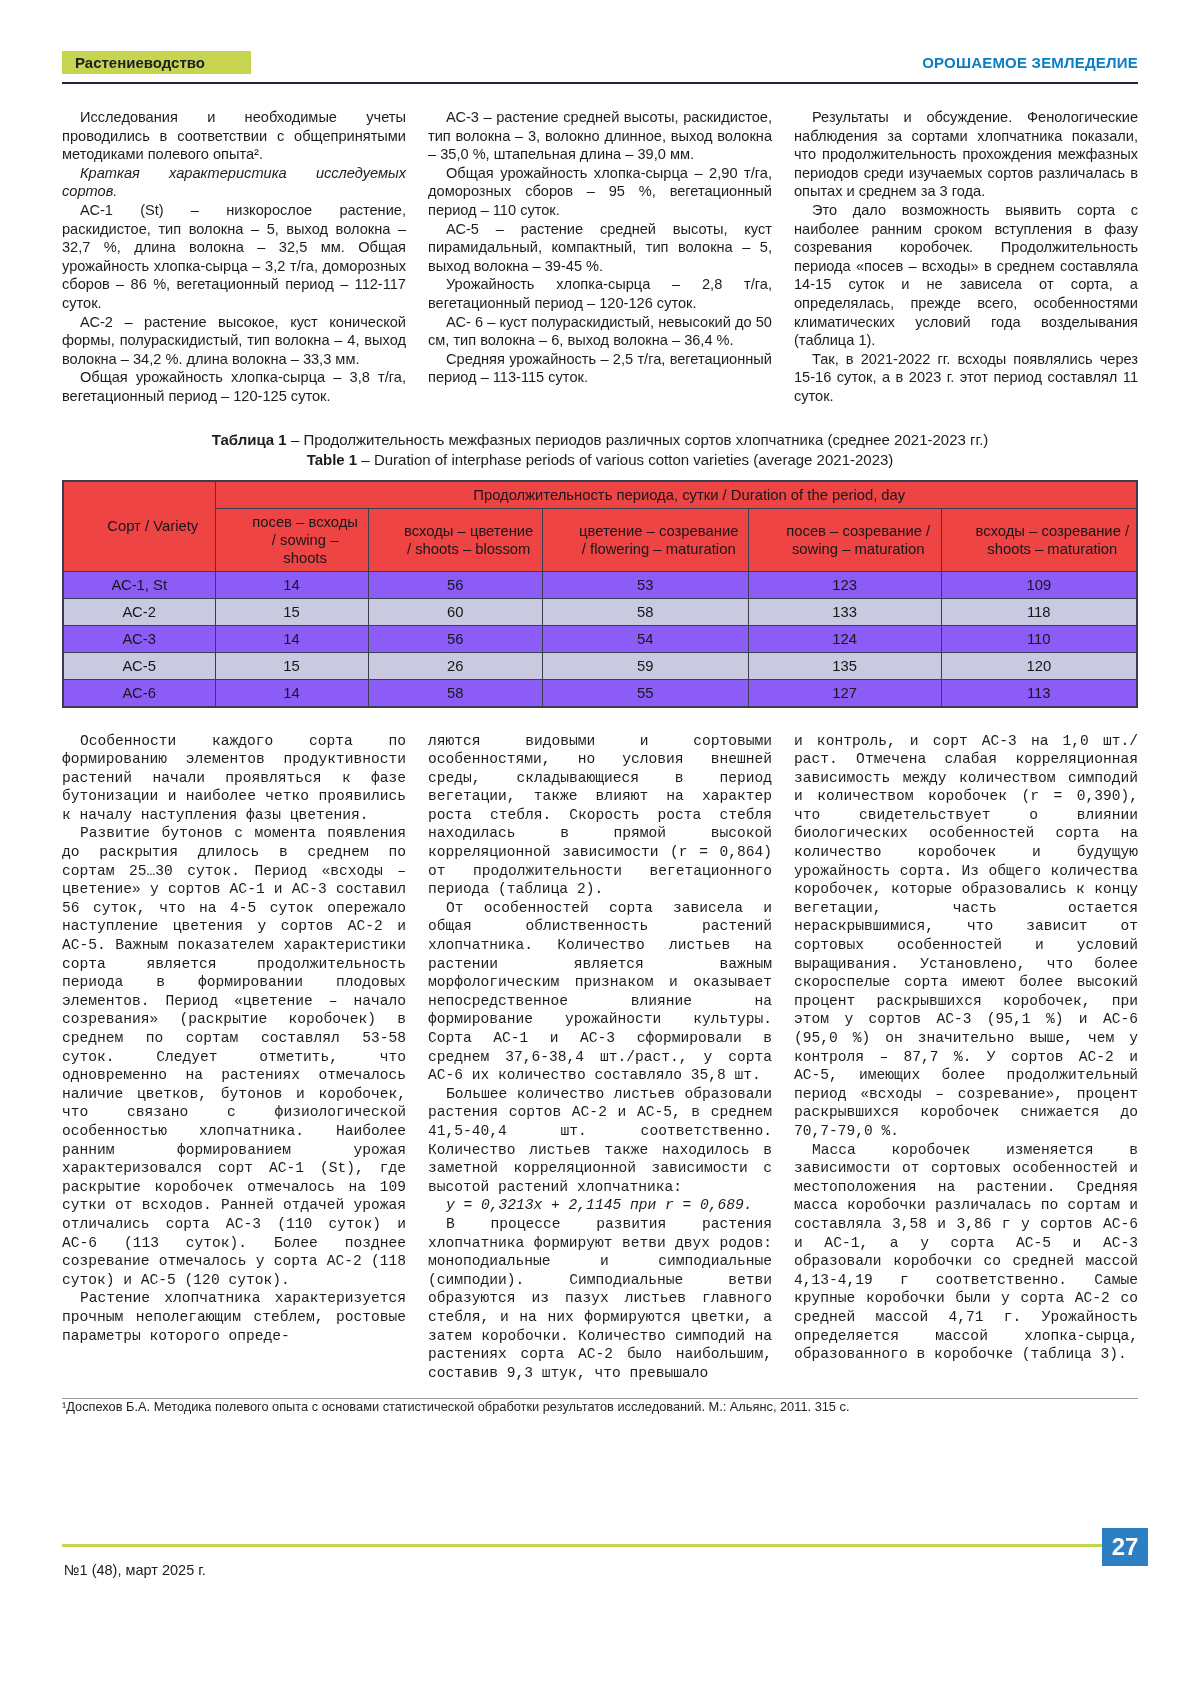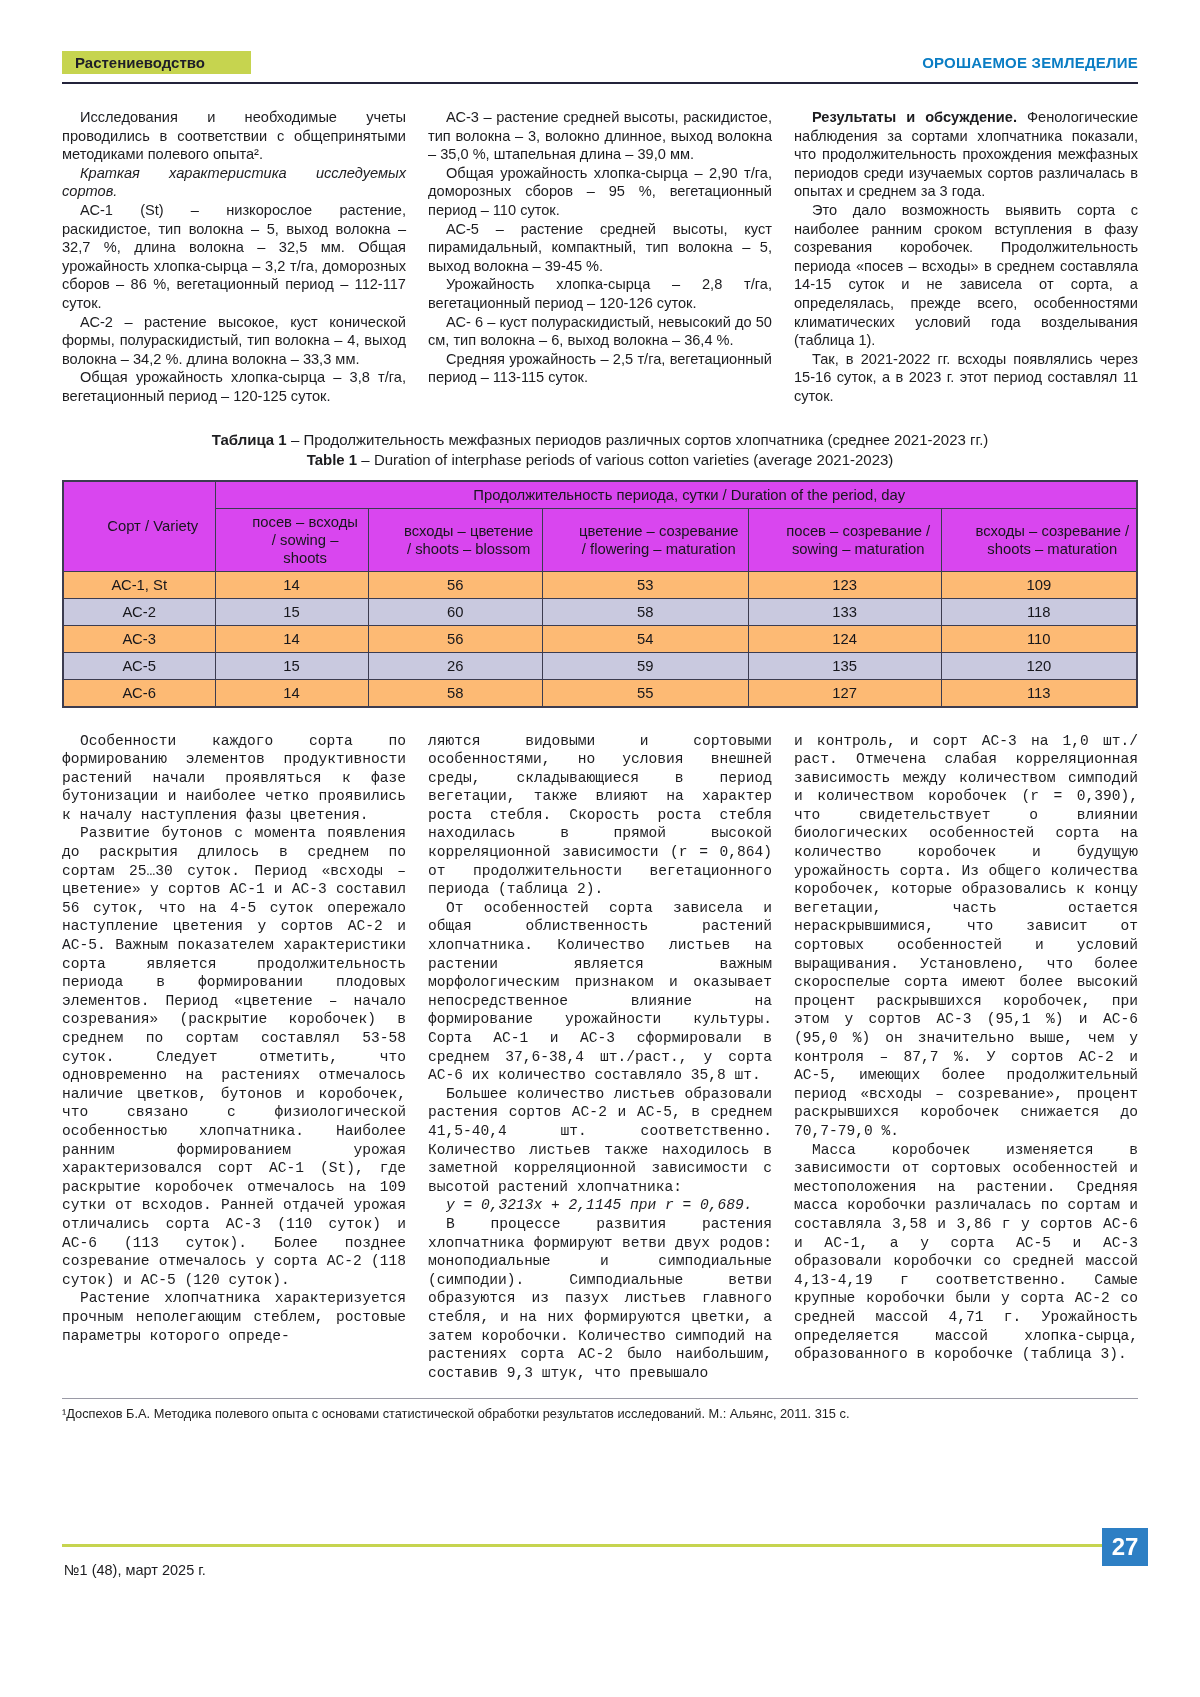--- a/index.html
+++ b/index.html
@@ -40,21 +40,21 @@
     font-size:14.6px; line-height:18.6px;
     text-align:justify;
     hyphens:auto;
   }
   .top-cols { margin-top:24px; }
   .bottom-cols { margin-top:24px;font-family:Liberation Mono, monospace; }
   .col { flex:1 1 0; min-width:0; }
   .col p { text-indent:18px; }
   .col p.no-indent { text-indent:0; }
   .italic { font-style:italic; }
-  .lead-bold { font-weight:bold; }
+  .lead-bold { font-weight:normal; }
 
   
   .caption {
     margin:24px 0 10px 0;
     text-align:center;
     font-size:15px; line-height:20px;
   }
   .caption b { font-weight:bold; }
 
   
@@ -64,32 +64,31 @@
     border:2px solid #3c3c50;
     color:#17171c;
   }
   table.data-table th, table.data-table td {
     border:1px solid #3c3c50;
     text-align:center; vertical-align:middle;
     font-weight:normal;
     padding:4px 6px;
     line-height:18px;
   }
-  table.data-table thead th { background:#d946ef;padding-left:33px; }
+  table.data-table thead th { background:#ef4444;padding-left:33px; }
   col.variety-col { width:152px; }
   td.variety { text-align:left; padding-left:12px; }
-  tr.row-light td { background:#fdba74; }
+  tr.row-light td { background:#8b5cf6; }
   tr.row-dark  td { background:#c9c9df; }
   table.data-table td { height:27px; }
 
   
   .footnote {
     margin-top:16px;
     border-top:1px solid #9a9aa6;
-    padding-top:7px;
     font-size:12.8px; line-height:16px;
     color:#222;
   }
 
   
   .page-footer {
     position:absolute; left:62px; right:62px; top:1528px; height:60px;
   }
   .footer-line {
     position:absolute; left:0; right:0; top:16px; height:3px;

